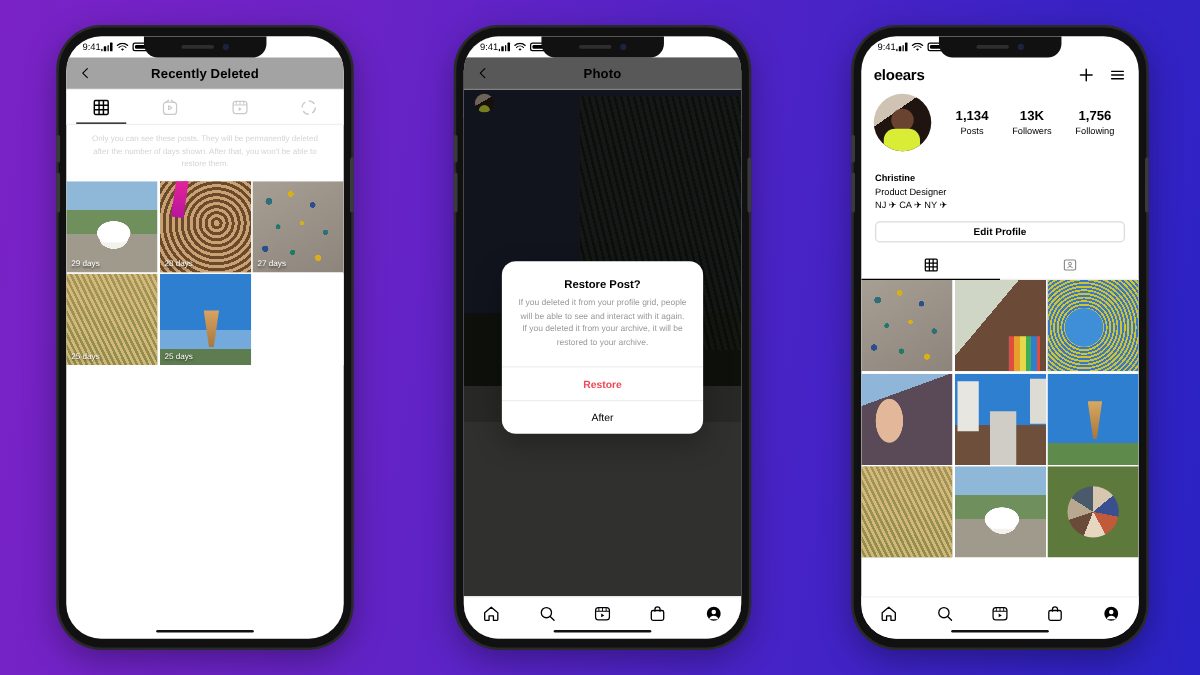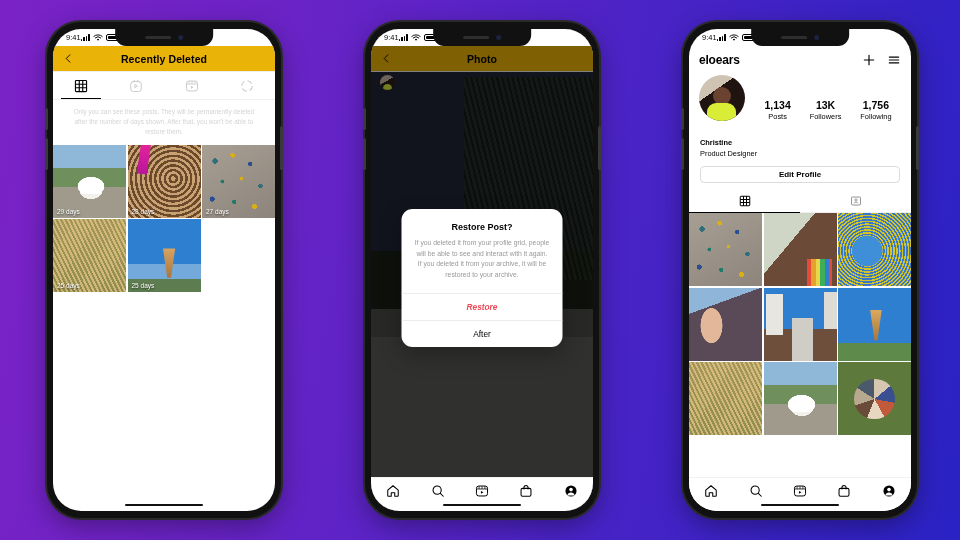--- a/index.html
+++ b/index.html
@@ -49,21 +49,21 @@
   .bars i { width: 1.6px; background: #000; border-radius: .5px; display: block; }
   .bars i:nth-child(1){height:2.5px}.bars i:nth-child(2){height:4px}
   .bars i:nth-child(3){height:5.5px}.bars i:nth-child(4){height:7px}
   .batt { width: 13px; height: 6.5px; border: 1px solid #000; border-radius: 2px; position: relative; }
   .batt i { position: absolute; inset: 1px; background: #000; border-radius: 1px; display: block; }
   .batt::after { content:""; position:absolute; right:-2.5px; top:2px; width:1.5px; height:2.5px; background:#000; border-radius:0 1px 1px 0; }
 
   
   .navbar {
     height: 26px; display: flex; align-items: center; justify-content: center;
-    position: relative; border-bottom: 1px solid #efefef; background: #eab308;
+    position: relative; border-bottom: 1px solid #efefef; background: #a3a3a3;
   }
   .navbar .title { font-size: 10.5px; font-weight: bold; color: #000; letter-spacing: .1px; }
   .back {
     position: absolute; left: 9px; top: 50%; transform: translateY(-50%);
     width: 12px; height: 12px; display: flex; align-items: center; justify-content: center;
   }
   .back svg { width: 11px; height: 11px; }
 
   
   .tabstrip { height: 28px; display: flex; background: #fff; border-bottom: 1px solid #efefef; }
@@ -149,27 +149,27 @@
   .dots { margin-left: auto; letter-spacing: 1.2px; font-size: 9px; color: #222; line-height: 1; }
 
   .dialog {
     position: absolute; z-index: 30; left: 50%; top: 180px; transform: translate(-50%,0);
     width: 161px; background: #fff; border-radius: 11px; overflow: hidden;
     box-shadow: 0 8px 22px rgba(0,0,0,.28);
   }
   .dialog .dtitle { font-size: 9px; font-weight: bold; text-align: center; color: #000; padding: 13px 12px 6px; }
   .dialog .dbody { font-size: 6.8px; color: #999; line-height: 1.55; text-align: center; padding: 0 13px 13px; }
   .dialog .dbtn { border-top: 1px solid #ededed; text-align: center; font-size: 8.3px; padding: 8px 0; color: #000; }
-  .dialog .dbtn.danger { color: #ed4956; font-weight: bold; font-style: italic; }
+  .dialog .dbtn.danger { color: #ed4956; font-weight: bold; }
 
   
   .profhead { display: flex; align-items: center; padding: 7px 10px 4px; }
   .profhead .uname { font-size: 12px; font-weight: bold; color: #000; letter-spacing: -.2px; }
   .profhead .acts { margin-left: auto; display: flex; align-items: center; gap: 11px; }
-  .profrow { display: flex; align-items: flex-end; padding: 4px 10px 0; gap: 10px; }
+  .profrow { display: flex; align-items: center; padding: 4px 10px 0; gap: 10px; }
   .bigava { width: 46px; height: 46px; border-radius: 50%; overflow: hidden; position: relative; flex: none;
       background: linear-gradient(145deg,#cfc3b3 0 34%,#1f1410 34% 100%); }
   .bigava::after { content:""; position:absolute; left:18%; bottom:0; width:62%; height:40%; background:#d9ec36; border-radius:9px 9px 0 0; }
   .bigava .face { position:absolute; left:30%; top:26%; width:40%; height:40%; border-radius:50%; background:#6a4330; }
   .stats { display: flex; flex: 1; justify-content: space-around; }
   .stat { text-align: center; }
   .stat .num { font-size: 10.5px; font-weight: bold; color: #000; }
   .stat .lbl { font-size: 7.4px; color: #000; margin-top: 1px; }
   .bio { padding: 5px 11px 0; font-size: 7.4px; line-height: 1.45; color: #000; }
   .bio .bname { font-weight: bold; margin-top: 12px; }
@@ -448,20 +448,21 @@
         <div class="stat">
           <div class="num">1,756</div>
           <div class="lbl">Following</div>
         </div>
       </div>
     </div>
 
     <div class="bio">
       <div class="bname">Christine</div>
       <div>Product Designer</div>
+      <div>NJ ✈ CA ✈ NY ✈</div>
     </div>
 
     <div class="editbtn">Edit Profile</div>
 
     <div class="ptabs">
       <div class="ptab active">
         <svg width="12" height="12" viewBox="0 0 24 24">
           <rect x="2.5" y="2.5" width="19" height="19" rx="1.5" stroke="#000" stroke-width="2" fill="none"></rect>
           <path d="M9 2.5v19M15 2.5v19M2.5 9h19M2.5 15h19" stroke="#000" stroke-width="2"></path>
         </svg>

